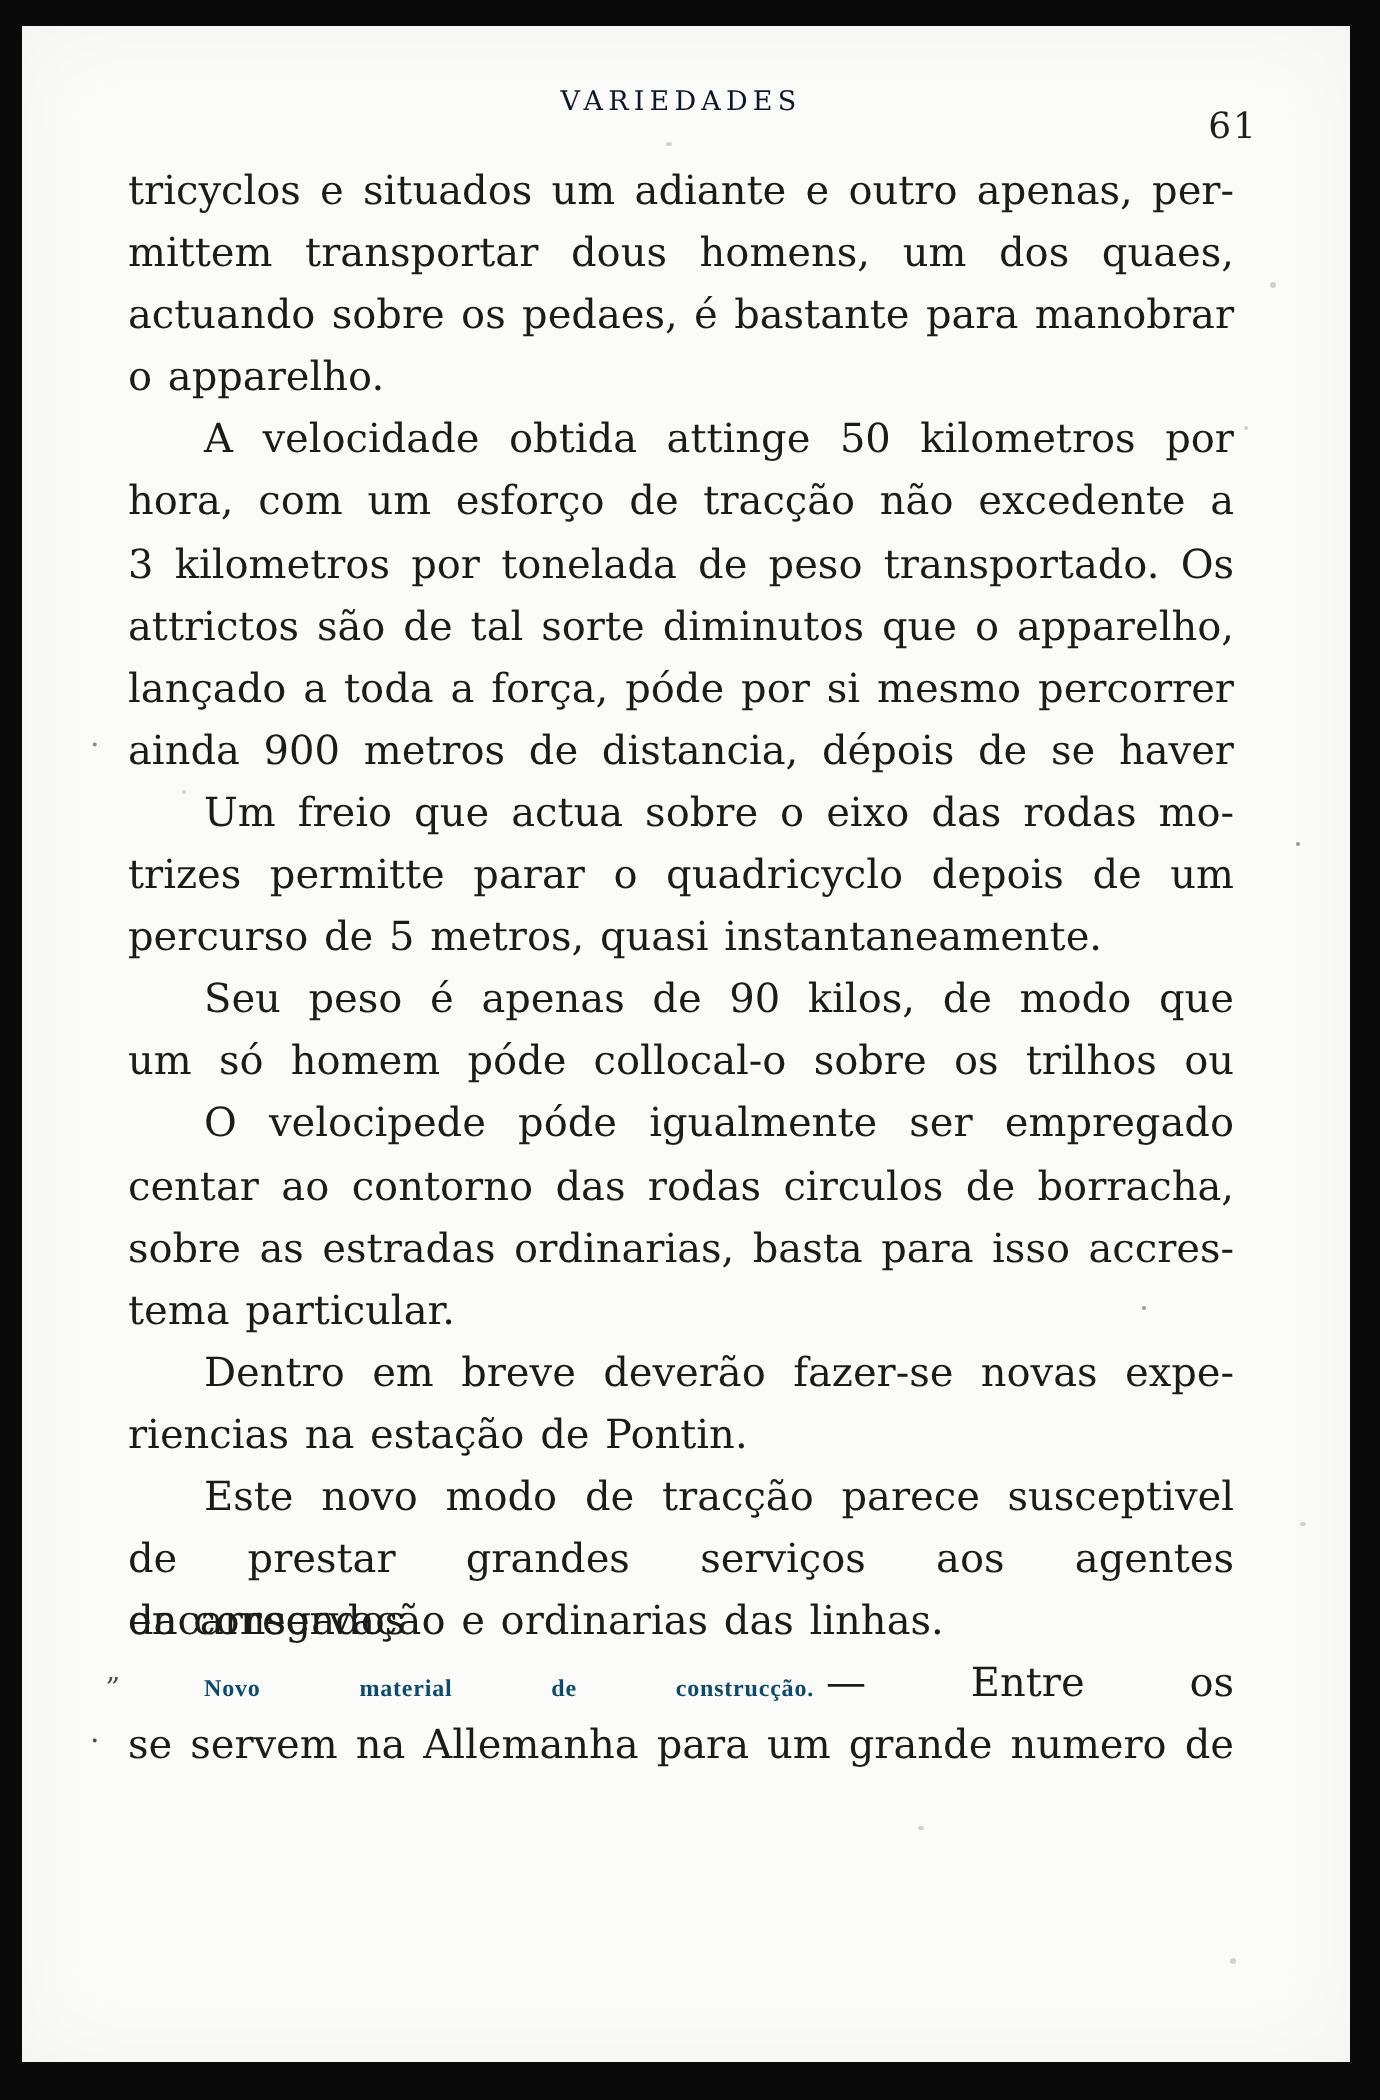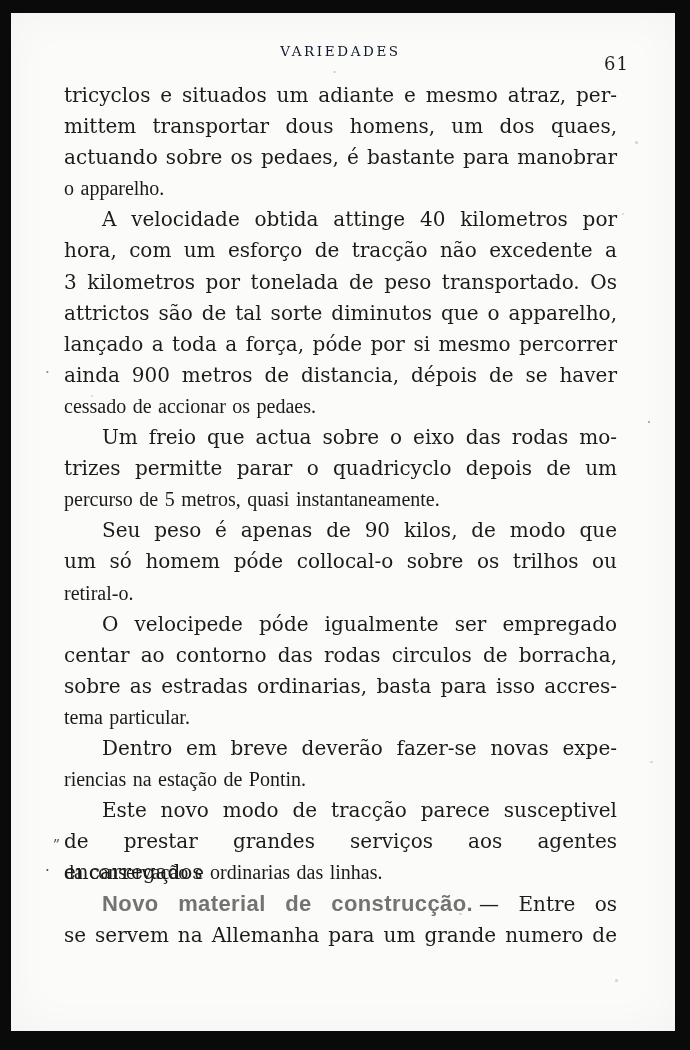--- a/index.html
+++ b/index.html
@@ -34,29 +34,29 @@
   .column{
     position:absolute;left:53px;top:67px;width:553px;
     color:var(--ink);
   }
   .line{
     height:31.1px;line-height:31.1px;font-size:20px;
     text-align:justify;text-align-last:justify;
     word-spacing:1.5px;white-space:normal;
   }
   .line.end{
-    text-align:left;text-align-last:left;font-family:Liberation Serif, serif;
+    text-align:left;text-align-last:left;
   }
   .line.indent{
     text-indent:38px;
   }
   .bold-lead{
-    font-family:Liberation Sans, sans-serif;
-    font-weight:700;font-size:22px;letter-spacing:0.4px;
-    color:#737373;
+    font-family:Liberation Serif, serif;
+    font-weight:700;font-size:12px;letter-spacing:0.4px;
+    color:#0c4a6e;
   }
   .lead-rest{margin-left:6px;}
   .artifact{
     position:absolute;color:#4a4a4a;font-size:15px;line-height:1;
   }
   .speck{
     position:absolute;border-radius:50%;background:#d2d2cc;
   }
   .speck.dark{background:#9a9a94;}
 </style>
@@ -66,46 +66,44 @@
 <div class="page">
 
   <div class="header">
     <span class="running-title">VARIEDADES</span>
     <span class="page-number">61</span>
   </div>
 
   <div class="column">
 
     <div class="paragraph">
-      <div class="line">tricyclos e situados um adiante e mesmo atraz, per-</div>
+      <div class="line">tricyclos e situados um adiante e outro apenas, per-</div>
       <div class="line">mittem transportar dous homens, um dos quaes,</div>
       <div class="line">actuando sobre os pedaes, é bastante para manobrar</div>
       <div class="line end">o apparelho.</div>
     </div>
 
     <div class="paragraph">
-      <div class="line indent">A velocidade obtida attinge 40 kilometros por</div>
+      <div class="line indent">A velocidade obtida attinge 50 kilometros por</div>
       <div class="line">hora, com um esforço de tracção não excedente a</div>
       <div class="line">3 kilometros por tonelada de peso transportado. Os</div>
       <div class="line">attrictos são de tal sorte diminutos que o apparelho,</div>
       <div class="line">lançado a toda a força, póde por si mesmo percorrer</div>
       <div class="line">ainda 900 metros de distancia, dépois de se haver</div>
-      <div class="line end">cessado de accionar os pedaes.</div>
     </div>
 
     <div class="paragraph">
       <div class="line indent">Um freio que actua sobre o eixo das rodas mo-</div>
       <div class="line">trizes permitte parar o quadricyclo depois de um</div>
       <div class="line end">percurso de 5 metros, quasi instantaneamente.</div>
     </div>
 
     <div class="paragraph">
       <div class="line indent">Seu peso é apenas de 90 kilos, de modo que</div>
       <div class="line">um só homem póde collocal-o sobre os trilhos ou</div>
-      <div class="line end">retiral-o.</div>
     </div>
 
     <div class="paragraph">
       <div class="line indent">O velocipede póde igualmente ser empregado</div>
       <div class="line">centar ao contorno das rodas circulos de borracha,</div>
       <div class="line">sobre as estradas ordinarias, basta para isso accres-</div>
       <div class="line end">tema particular.</div>
     </div>
 
     <div class="paragraph">

